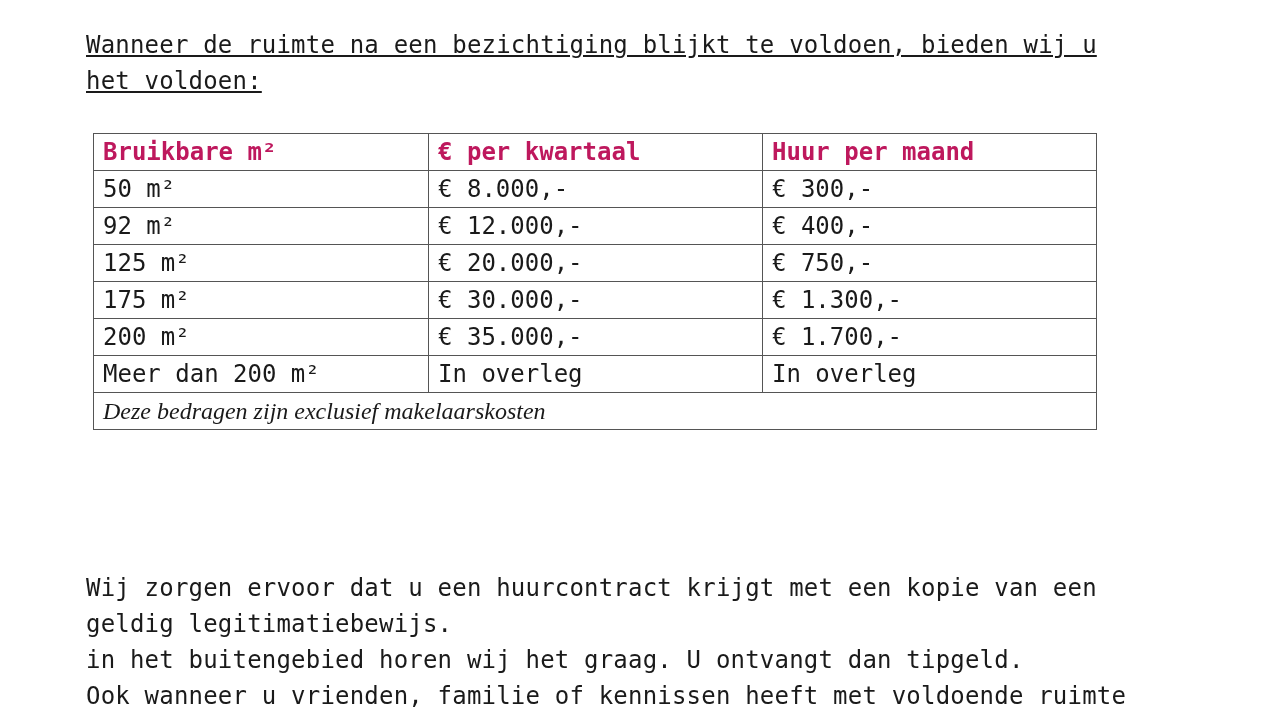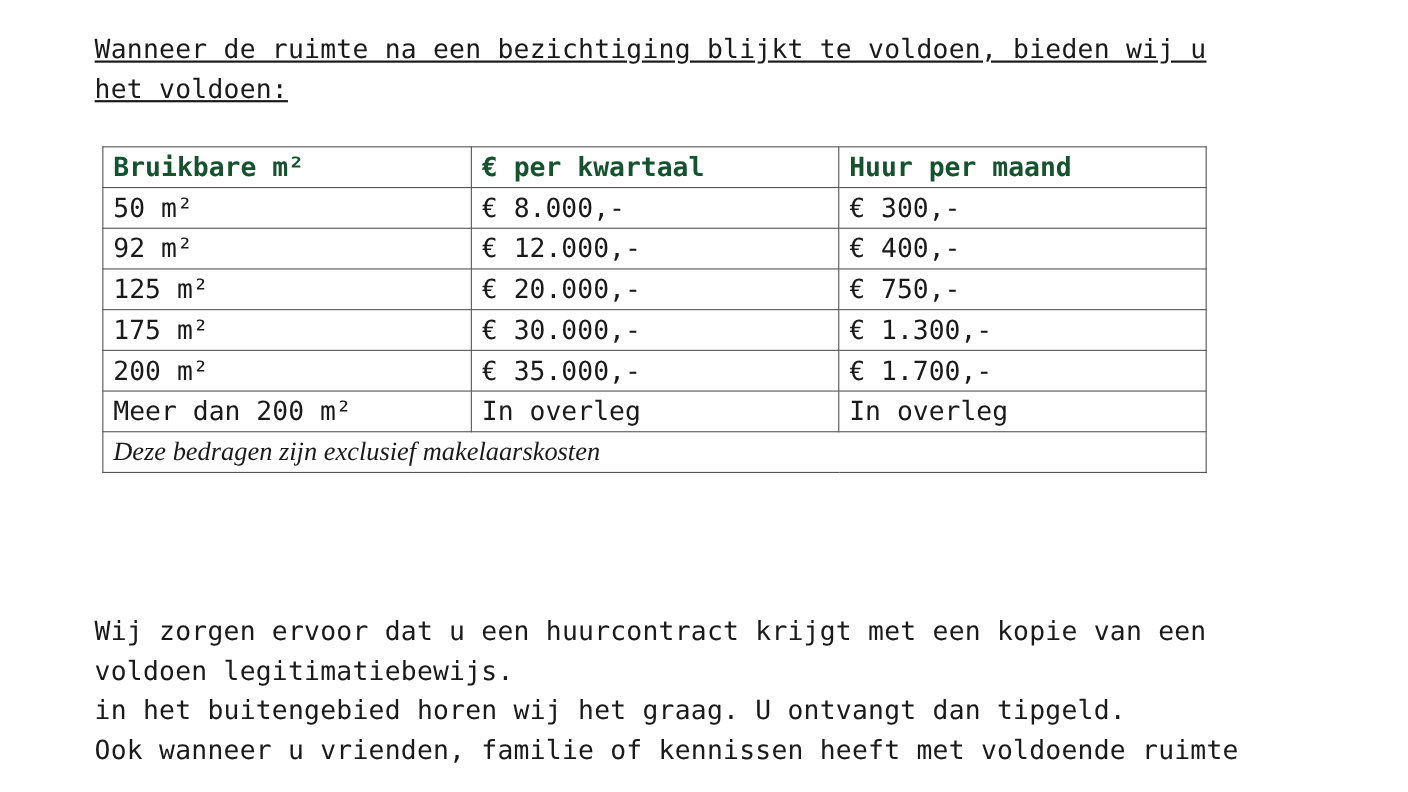--- a/index.html
+++ b/index.html
@@ -6,31 +6,31 @@
   body {
     width:1280px; height:720px; background:#ffffff; overflow:hidden;
     font-family: "DejaVu Sans Mono", "Liberation Mono", monospace;
     color:#1a1a1a; position:relative;
   }
   .para {
     position:absolute; left:86px; font-size:24px; line-height:36px;
     white-space:pre; margin:0; letter-spacing:0.2px;
   }
   #intro { top:27px;text-decoration:underline; }
-  #outro { top:556px; }
+  #outro { top:570px; }
   table.prices {
     position:absolute; left:93px; top:133px; width:1004px;
     border-collapse:collapse; font-size:24px;
   }
   table.prices td, table.prices th {
     border:1.5px solid #555; height:36px; padding:0 0 0 9px;
     text-align:left; vertical-align:middle; width:334px; line-height:36px;
     white-space:nowrap;
   }
-  table.prices th { font-weight:bold; color:#14532d; }
+  table.prices th { font-weight:bold; color:#be185d; }
   table.prices td.note { font-style:italic;font-family:Liberation Serif, serif; }
 </style>
 </head>
 <body>
 
 <div id="intro" class="para"><div>Wanneer de ruimte na een bezichtiging blijkt te voldoen, bieden wij u</div><div>het voldoen:</div></div>
 
 <table class="prices">
   <tbody>
       <tr>
@@ -67,13 +67,13 @@
     <td>Meer dan 200 m²</td>
     <td>In overleg</td>
     <td>In overleg</td>
   </tr>
   <tr>
     <td class="note" colspan="3">Deze bedragen zijn exclusief makelaarskosten</td>
   </tr>
 </tbody>
   </table>
 
-<div id="outro" class="para"><div>Wij zorgen ervoor dat u een huurcontract krijgt met een kopie van een</div><div>voldoen legitimatiebewijs.</div><div>in het buitengebied horen wij het graag. U ontvangt dan tipgeld.</div><div>Ook wanneer u vrienden, familie of kennissen heeft met voldoende ruimte</div></div>
+<div id="outro" class="para"><div>Wij zorgen ervoor dat u een huurcontract krijgt met een kopie van een</div><div>geldig legitimatiebewijs.</div><div>in het buitengebied horen wij het graag. U ontvangt dan tipgeld.</div><div>Ook wanneer u vrienden, familie of kennissen heeft met voldoende ruimte</div></div>
 
 </body></html>

